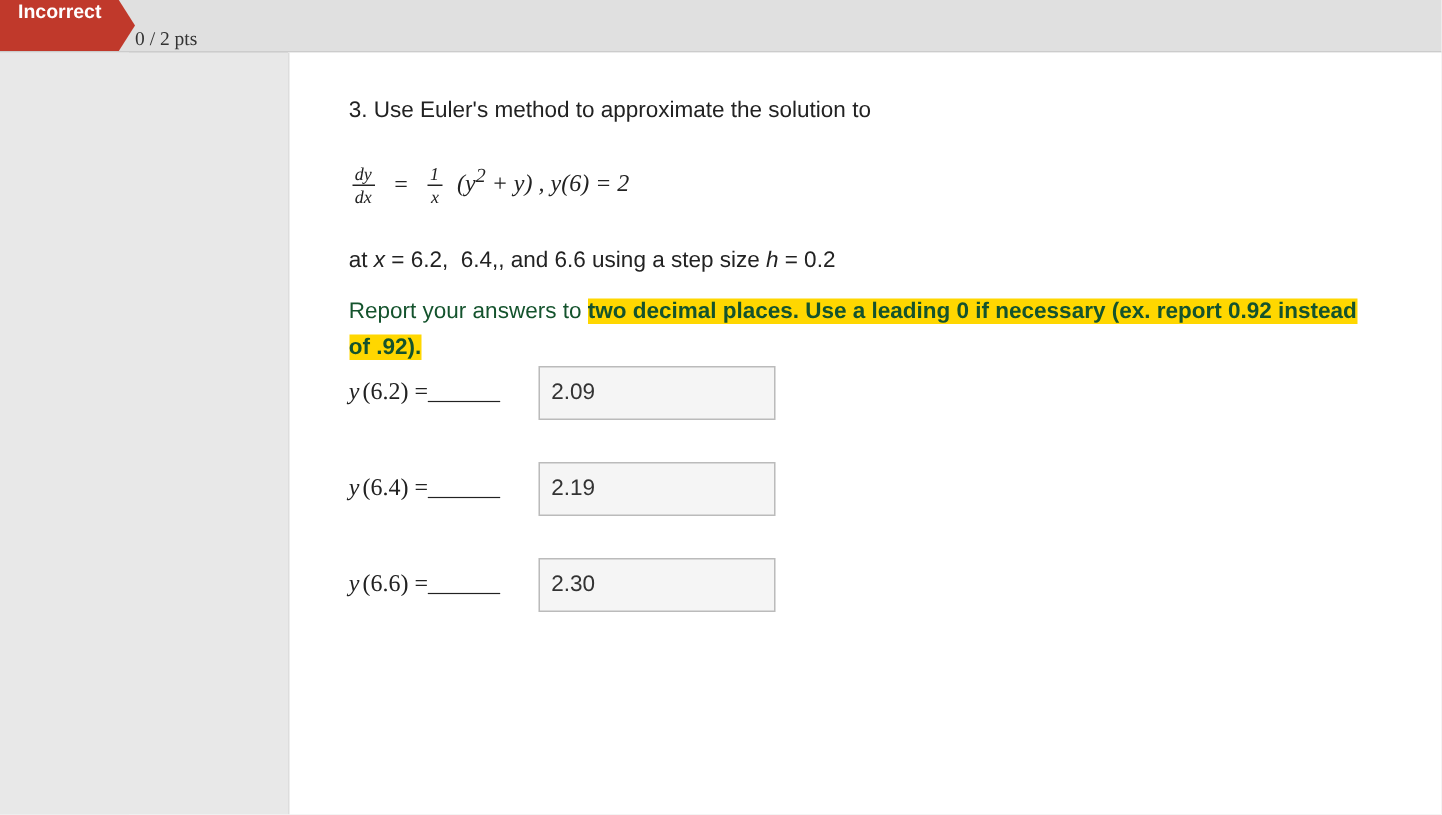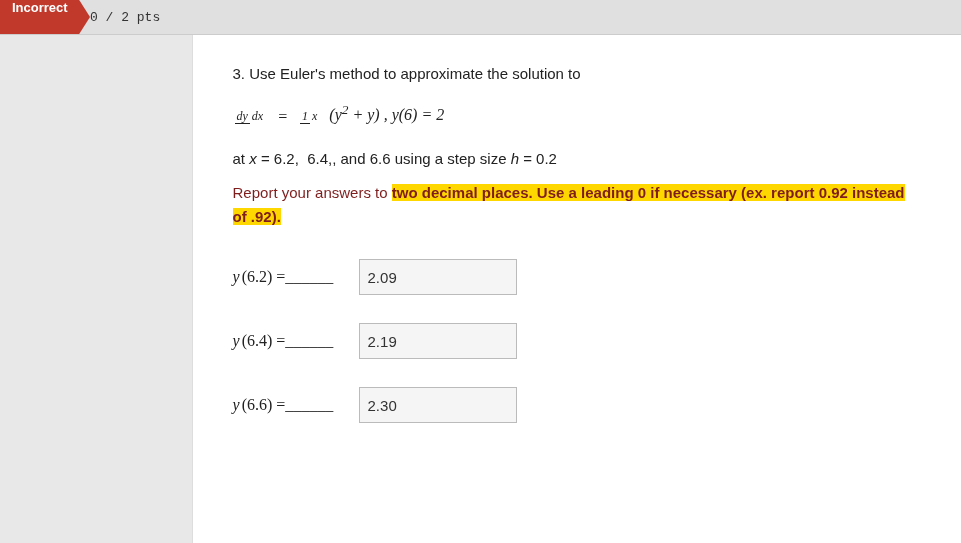--- a/index.html
+++ b/index.html
@@ -49,23 +49,23 @@
 
     .question-title {
       font-size: 18px;
       font-weight: bold;
       font-family: Arial, sans-serif;
       color: #222;
     }
 
     .pts-area {
       display: flex;
-      align-items: center;
+      align-items: flex-end;
       padding-right: 16px;
-      font-family: Liberation Mono, monospace;
+      font-family: Liberation Serif, serif;
       font-size: 13px;
       color: #333;
     }
 
     
     .question-content {
       background: #ffffff;
       margin: 0 0 0 90px;
       padding: 30px 40px 40px 40px;
       min-height: 508px;
@@ -88,23 +88,22 @@
 
     .highlight-text {
       background: #FFD700;
       font-weight: bold;
       font-family: Arial, sans-serif;
       font-size: 15px;
     }
 
     .report-line {
       font-size: 15px;
-      color: #7f1d1d;
-      font-family: Arial, sans-serif;
-      margin-bottom: 30px;
+      color: #14532d;
+      font-family: Arial, sans-serif;
       line-height: 1.6;
     }
 
     .answer-row {
       display: flex;
       align-items: center;
       margin-bottom: 28px;
       gap: 6px;
     }
 
@@ -125,22 +124,22 @@
       padding: 4px 8px;
       font-size: 15px;
       font-family: Arial, sans-serif;
       color: #333;
       outline: none;
     }
 
     
     .frac {
       display: inline-flex;
-      flex-direction: row;
-      align-items: flex-start;
+      flex-direction: column;
+      align-items: flex-end;
       vertical-align: middle;
       margin: 12px 2px;
       font-size: 12px;
     }
     .frac-num {
       border-bottom: 1px solid #222;
       padding: 0 2px;
       line-height: 1.2;
     }
     .frac-den {

